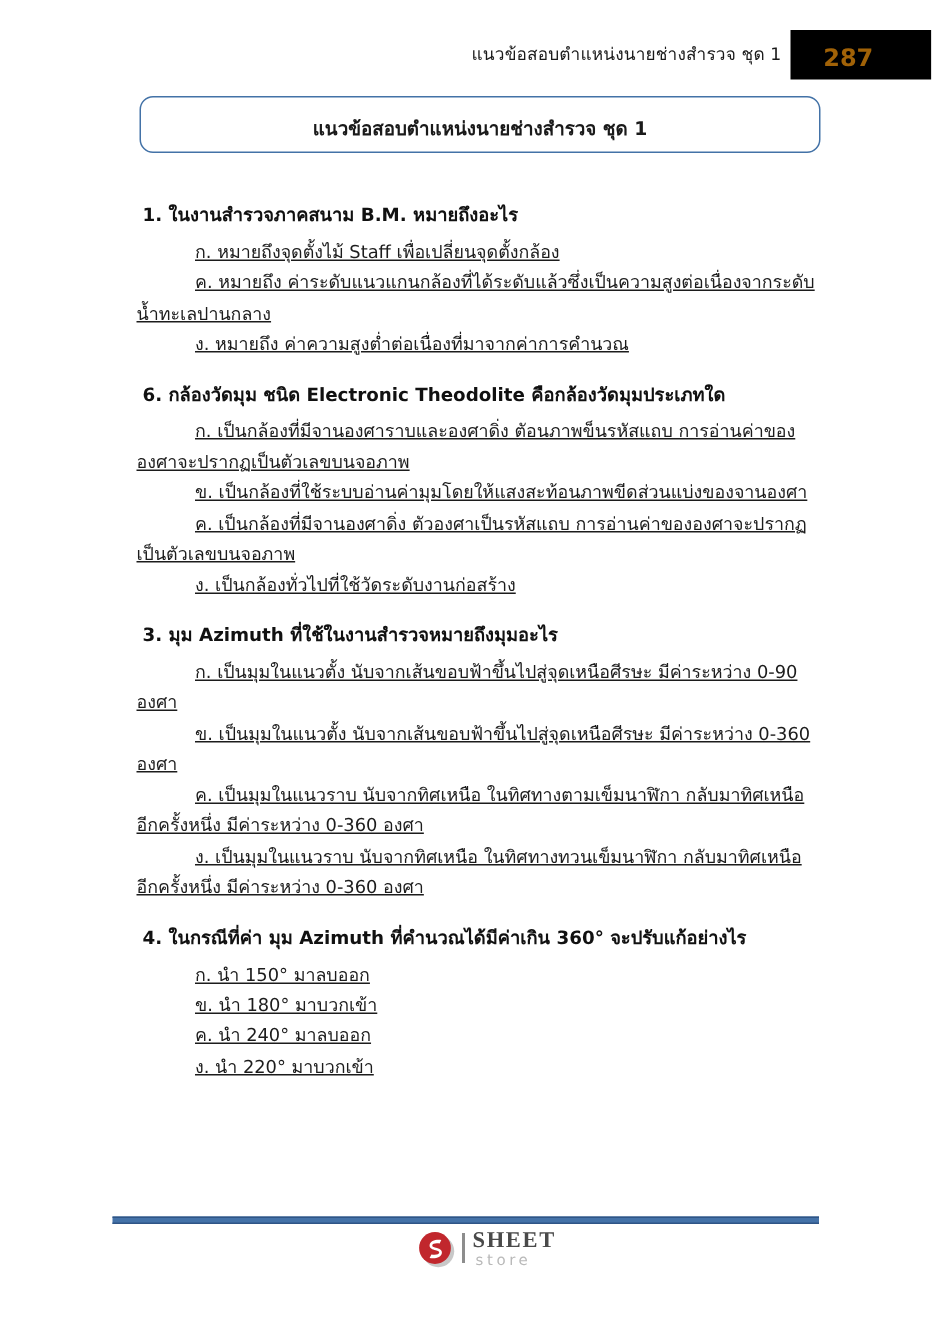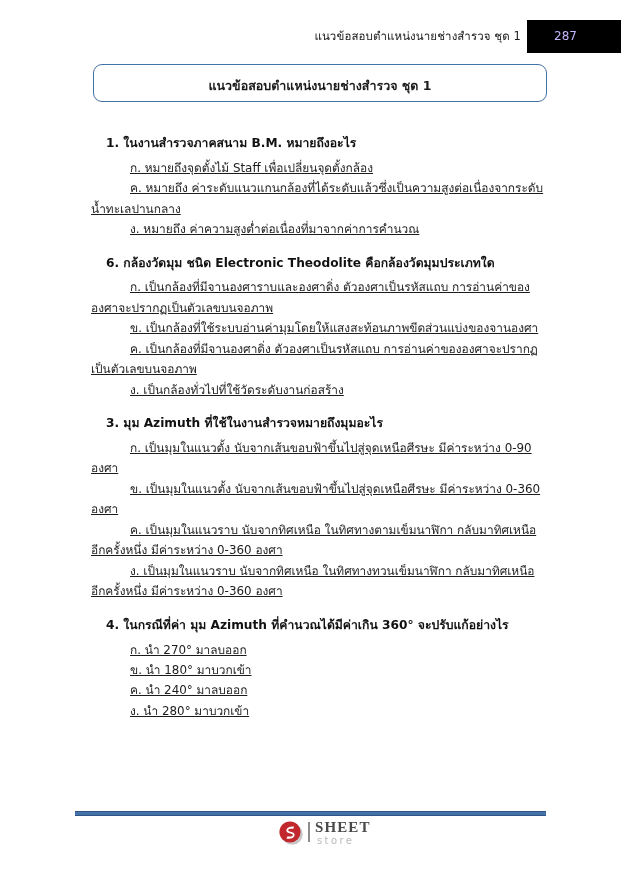--- a/index.html
+++ b/index.html
@@ -44,23 +44,24 @@
     width: 94px;
     height: 33px;
     background: #000000;
   }
   .page-number {
     position: absolute;
     left: 0;
     top: 9px;
     width: 77px;
     text-align: center;
-    color: #c4b5fd;
-    font-size: 12px;
+    color: #a16207;
+    font-size: 16px;
     font-family: "DejaVu Sans", "Liberation Sans", sans-serif;
+    font-weight: bold;
   }
 
   
   .title-box {
     position: absolute;
     left: 93px;
     top: 64px;
     width: 454px;
     height: 38px;
     border: 1.6px solid #4372a7;
@@ -87,21 +88,21 @@
     width: 455px;
   }
   .question-block {
     margin-bottom: 14px;
   }
   .question-stem {
     font-size: 12.2px;
     font-weight: bold;
     color: #111111;
     line-height: 1.62;
-    margin: 0 0 4px 15px;
+    margin: 0 0 4px 4px;
     text-indent: 0;
   }
   .choice {
     font-size: 11.9px;
     color: #1c1c1c;
     line-height: 1.72;
     margin: 0;
     text-indent: 39px;
     padding: 0;
     text-decoration: underline;
@@ -183,40 +184,40 @@
 
     <div class="question-block">
       <p class="question-stem">1. ในงานสำรวจภาคสนาม  B.M. หมายถึงอะไร</p>
       <p class="choice">ก. หมายถึงจุดตั้งไม้ Staff เพื่อเปลี่ยนจุดตั้งกล้อง</p>
       <p class="choice">ค. หมายถึง ค่าระดับแนวแกนกล้องที่ได้ระดับแล้วซึ่งเป็นความสูงต่อเนื่องจากระดับน้ำทะเลปานกลาง</p>
       <p class="choice">ง. หมายถึง ค่าความสูงต่ำต่อเนื่องที่มาจากค่าการคำนวณ</p>
     </div>
 
     <div class="question-block">
       <p class="question-stem">6. กล้องวัดมุม ชนิด Electronic Theodolite คือกล้องวัดมุมประเภทใด</p>
-      <p class="choice">ก. เป็นกล้องที่มีจานองศาราบและองศาดิ่ง ตัวองศาเป็นรหัสแถบ การอ่านค่าขององศาจะปรากฏเป็นตัวเลขบนจอภาพ</p>
+      <p class="choice">ก. เป็นกล้องที่มีจานองศาราบและองศาดิ่ง ตัอนภาพข็นรหัสแถบ การอ่านค่าขององศาจะปรากฏเป็นตัวเลขบนจอภาพ</p>
       <p class="choice">ข. เป็นกล้องที่ใช้ระบบอ่านค่ามุมโดยให้แสงสะท้อนภาพขีดส่วนแบ่งของจานองศา</p>
       <p class="choice">ค. เป็นกล้องที่มีจานองศาดิ่ง ตัวองศาเป็นรหัสแถบ การอ่านค่าขององศาจะปรากฏเป็นตัวเลขบนจอภาพ</p>
       <p class="choice">ง. เป็นกล้องทั่วไปที่ใช้วัดระดับงานก่อสร้าง</p>
     </div>
 
     <div class="question-block">
       <p class="question-stem">3. มุม Azimuth ที่ใช้ในงานสำรวจหมายถึงมุมอะไร</p>
       <p class="choice">ก. เป็นมุมในแนวตั้ง นับจากเส้นขอบฟ้าขึ้นไปสู่จุดเหนือศีรษะ มีค่าระหว่าง 0-90 องศา</p>
       <p class="choice">ข. เป็นมุมในแนวตั้ง นับจากเส้นขอบฟ้าขึ้นไปสู่จุดเหนือศีรษะ มีค่าระหว่าง 0-360 องศา</p>
       <p class="choice">ค. เป็นมุมในแนวราบ นับจากทิศเหนือ ในทิศทางตามเข็มนาฬิกา กลับมาทิศเหนืออีกครั้งหนึ่ง มีค่าระหว่าง 0-360 องศา</p>
       <p class="choice">ง. เป็นมุมในแนวราบ นับจากทิศเหนือ ในทิศทางทวนเข็มนาฬิกา กลับมาทิศเหนืออีกครั้งหนึ่ง มีค่าระหว่าง 0-360 องศา</p>
     </div>
 
     <div class="question-block">
       <p class="question-stem">4. ในกรณีที่ค่า มุม Azimuth ที่คำนวณได้มีค่าเกิน 360° จะปรับแก้อย่างไร</p>
-      <p class="choice">ก. นำ 270° มาลบออก</p>
+      <p class="choice">ก. นำ 150° มาลบออก</p>
       <p class="choice">ข. นำ 180° มาบวกเข้า</p>
       <p class="choice">ค. นำ 240° มาลบออก</p>
-      <p class="choice">ง. นำ 280° มาบวกเข้า</p>
+      <p class="choice">ง. นำ 220° มาบวกเข้า</p>
     </div>
 
   </div>
 
   <div class="footer-rule"></div>
 
   <div class="footer-logo">
     <div class="logo-mark">
       <svg width="26" height="26" viewBox="0 0 26 26" xmlns="http://www.w3.org/2000/svg">
         <circle cx="14.2" cy="14.2" r="10.6" fill="#9a9a9a" opacity="0.55"></circle>

